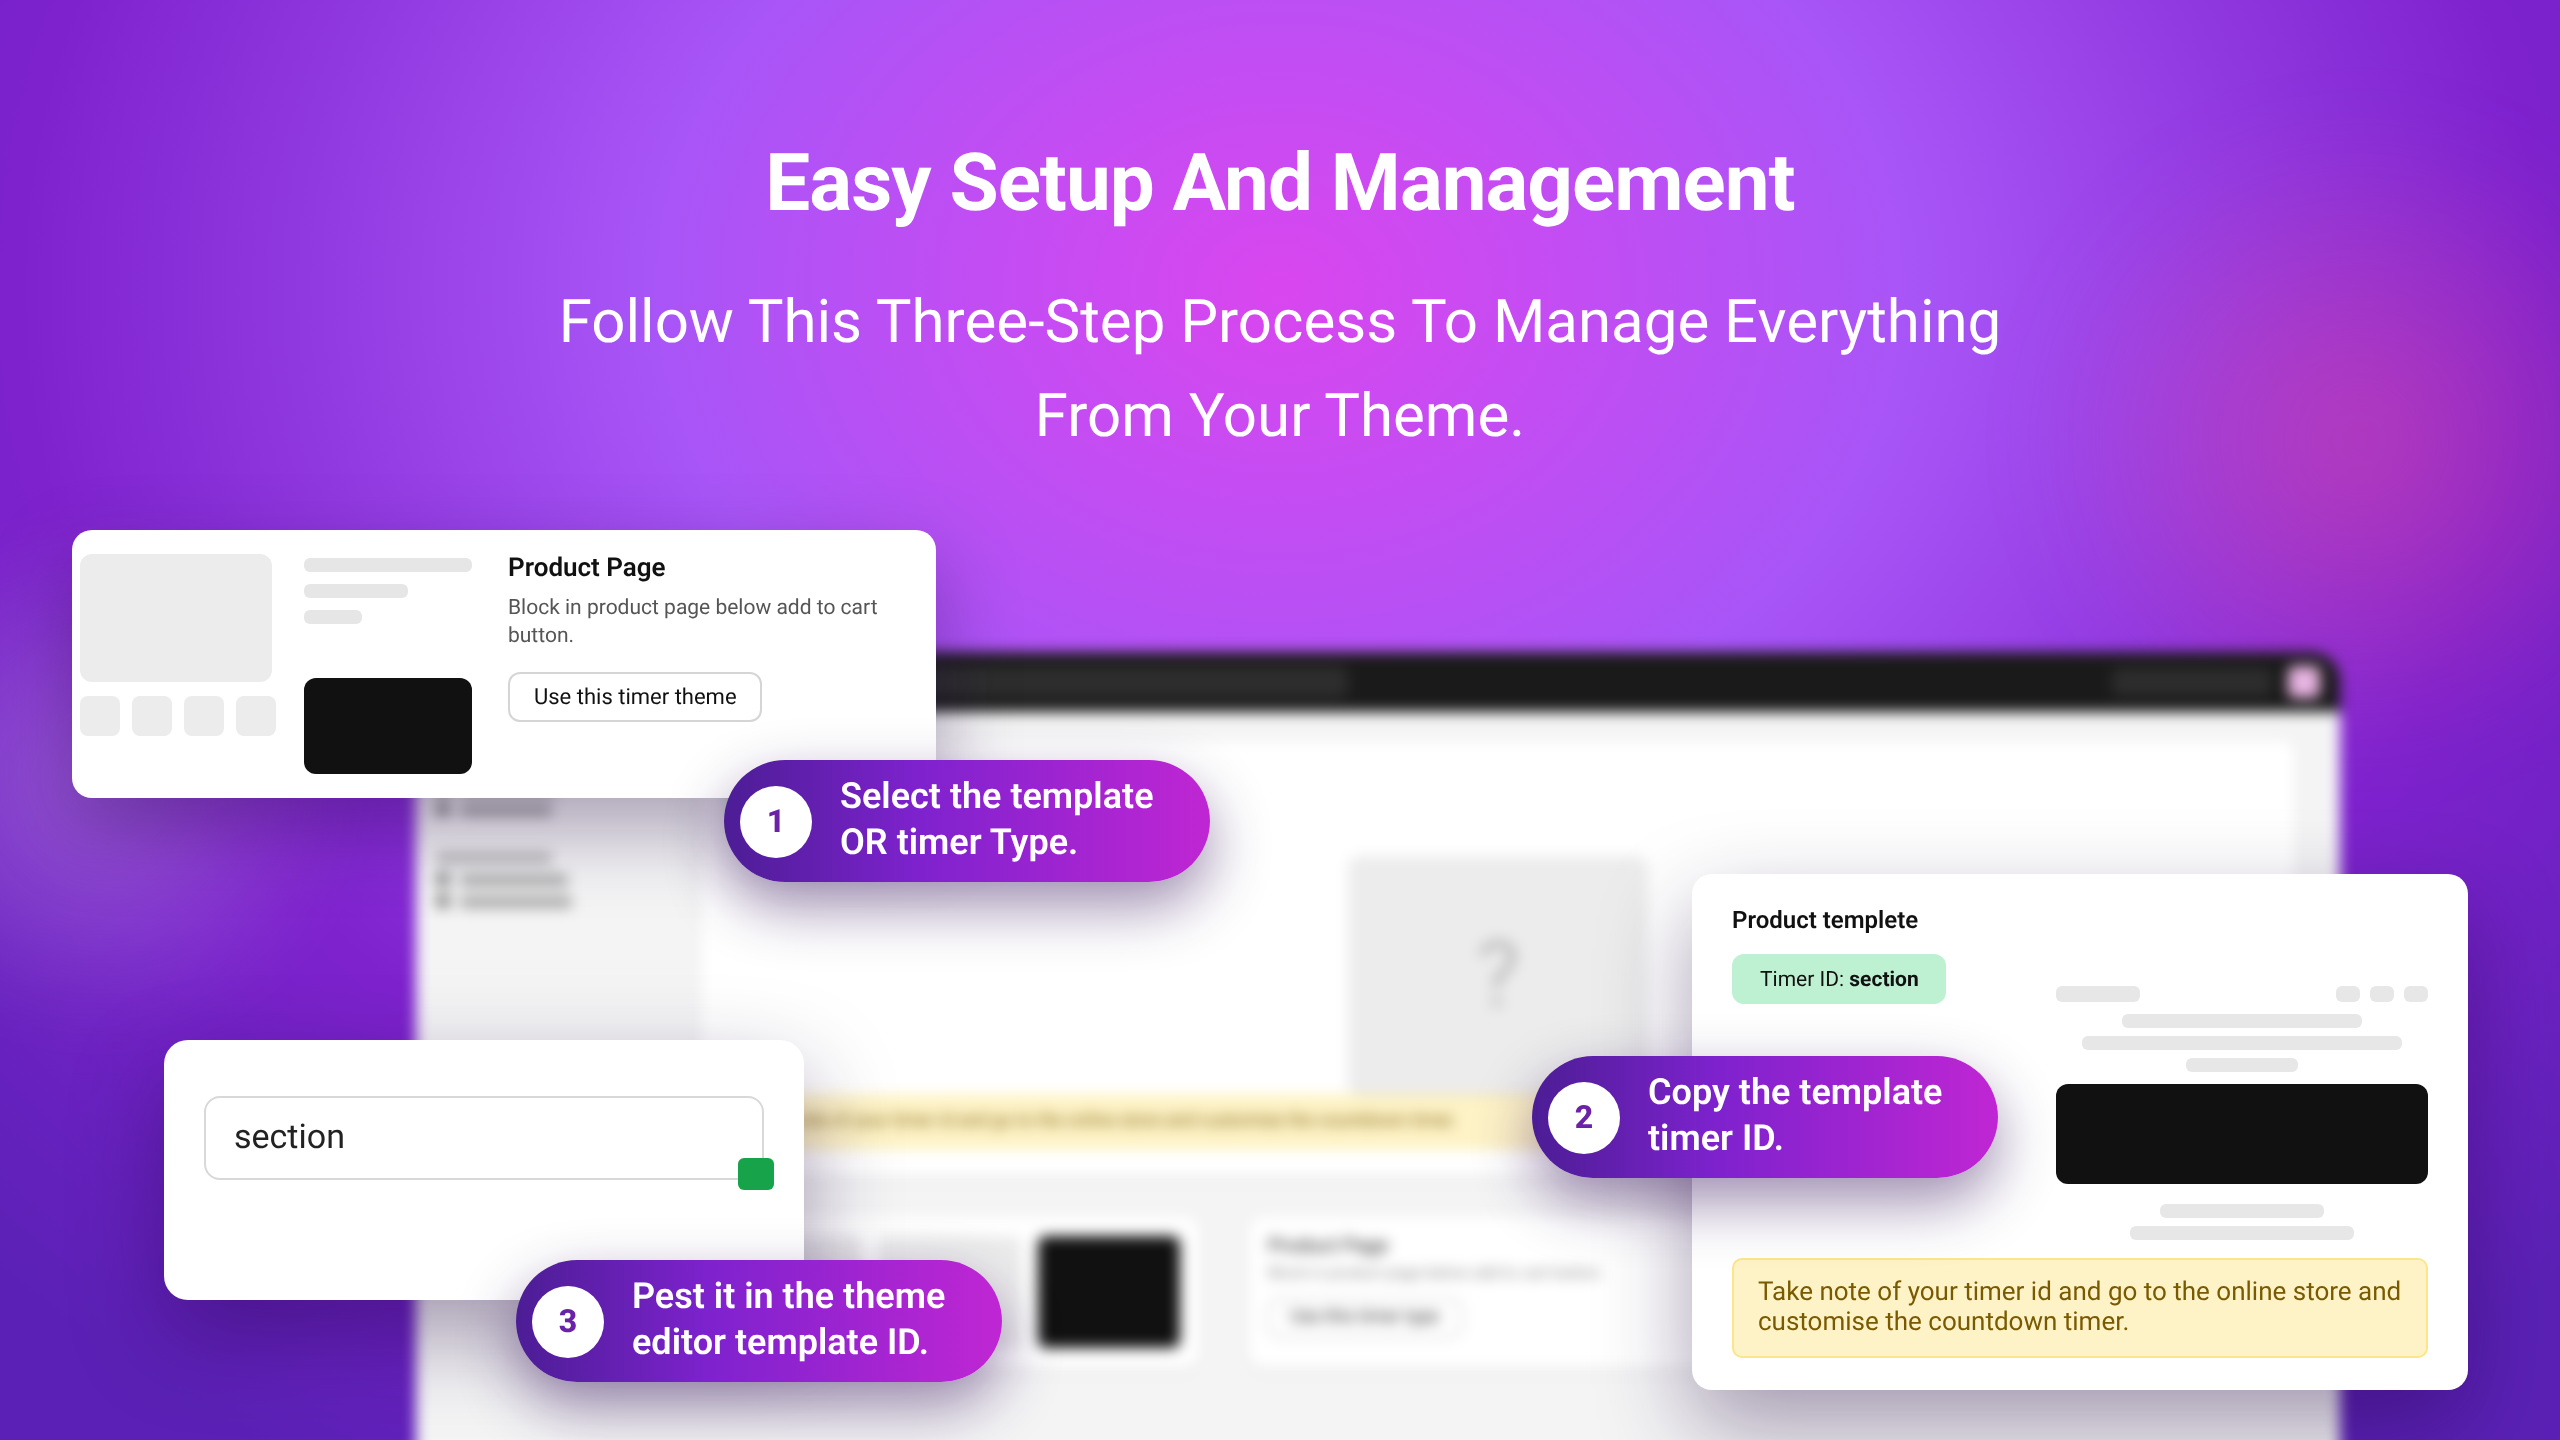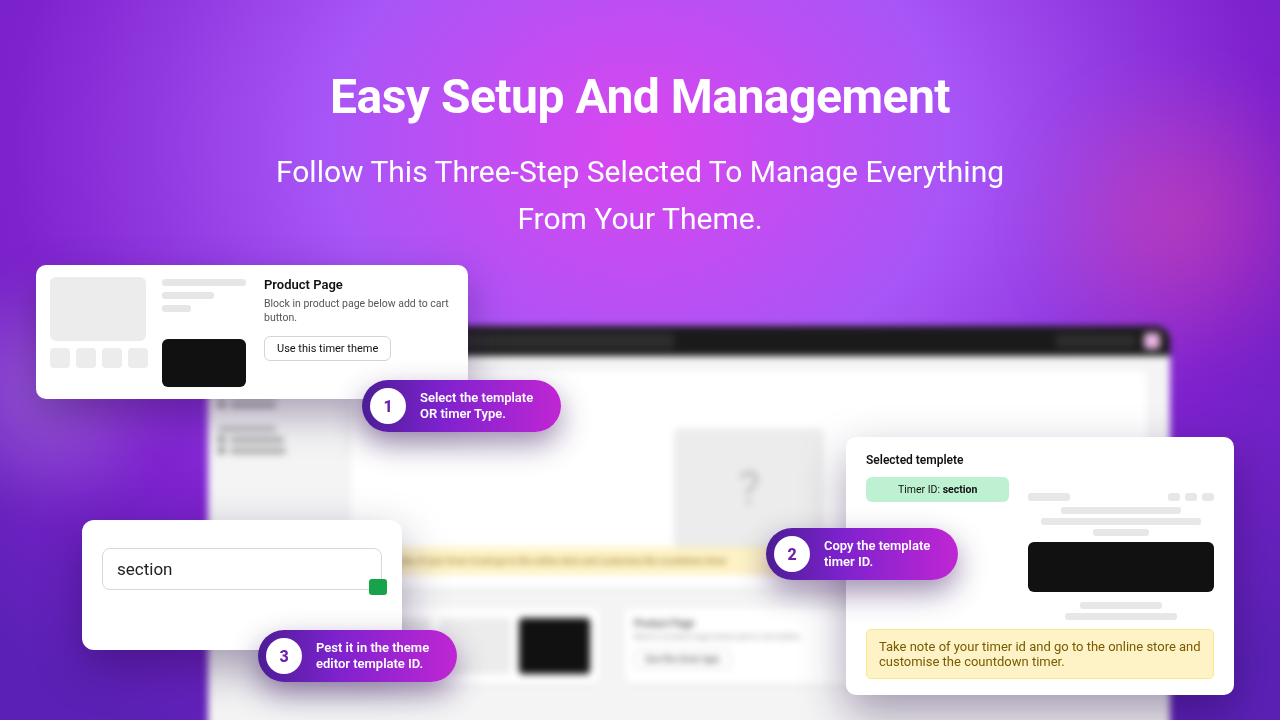--- a/index.html
+++ b/index.html
@@ -15,21 +15,21 @@
     filter: blur(18px);
   }
   body::after{
     content:"";
     position:absolute; right:-60px; top:60px; width:320px; height:320px;
     background: radial-gradient(circle, rgba(236,72,153,0.45) 0%, rgba(236,72,153,0) 70%);
     filter: blur(22px);
   }
 
   .hero { text-align: center; color: #fff; padding-top: 68px; position: relative; z-index: 5; }
-  .hero h1 { font-size: 48px; font-weight: 700; letter-spacing: -0.5px; }
+  .hero h1 { font-size: 40px; font-weight: 700; letter-spacing: -0.5px; }
   .hero p  { font-size: 30px; font-weight: 400; margin-top: 24px; line-height: 1.55; }
 
   
   .admin-window {
     position: absolute; left: 208px; top: 326px;
     width: 962px; height: 420px;
     background: #f4f4f5;
     border-radius: 14px 14px 0 0;
     filter: blur(3.5px);
     overflow: hidden;
@@ -59,21 +59,21 @@
   .ghost-txt{font-size:10px;color:#222;}
   .ghost-sub{font-size:8px;color:#888;margin-top:3px;}
   .ghost-btn{margin-top:8px;display:inline-block;border:1px solid #d0d0d0;border-radius:5px;padding:4px 10px;font-size:9px;color:#222;background:#fff;}
 
   
   .card1 {
     position:absolute; left:36px; top:265px;
     width:432px; height:134px;
     background:#fff; border-radius:10px;
     box-shadow:0 16px 40px rgba(30,0,60,.35);
-    display:flex; padding:12px 14px; gap:14px;
+    display:flex; padding:12px 4px; gap:14px;
     z-index:10;
   }
   .c1-left{display:flex;flex-direction:column;gap:7px;}
   .c1-big{width:96px;height:64px;background:#ececec;border-radius:6px;}
   .c1-row{display:flex;gap:6px;}
   .c1-sm{width:20px;height:20px;background:#ececec;border-radius:4px;}
   .c1-mid{width:84px;display:flex;flex-direction:column;gap:6px;padding-top:2px;}
   .c1-line{height:7px;background:#e6e6e6;border-radius:3px;}
   .c1-line.short{width:62%;}
   .c1-line.tiny{width:34%;}
@@ -90,33 +90,33 @@
     background:linear-gradient(90deg,#4c1d95 0%,#7e22ce 40%,#c026d3 100%);
     border-radius:999px;
     padding:8px 28px 8px 8px;
     box-shadow:0 12px 30px rgba(40,0,80,.45);
     z-index:15;
   }
   .pill .num{
     width:36px;height:36px;border-radius:50%;background:#fff;color:#6b21a8;font-weight:800;
     display:flex;align-items:center;justify-content:center;font-size:16px;flex-shrink:0;
   }
-  .pill .txt{color:#fff;font-size:13px;font-weight:600;line-height:1.25;white-space:pre-line;}
+  .pill .txt{color:#fff;font-size:18px;font-weight:600;line-height:1.25;white-space:pre-line;}
 
   
   .card2{
     position:absolute; right:46px; top:437px;
     width:388px; height:258px;
     background:#fff;border-radius:10px;
     box-shadow:0 18px 46px rgba(30,0,60,.38);
     padding:16px 20px 14px;
     z-index:10;
   }
   .c2-title{font-size:12px;font-weight:600;color:#111;}
-  .c2-badge{margin-top:10px;display:inline-block;background:#bdf1d2;border-radius:6px;padding:6px 32px;font-size:10.5px;color:#111;}
+  .c2-badge{margin-top:10px;display:inline-block;background:#bdf1d2;border-radius:6px;padding:6px 14px;font-size:10.5px;color:#111;}
   .c2-badge b{font-weight:700;}
   .c2-preview{position:absolute;right:20px;top:56px;width:186px;}
   .c2-prow{display:flex;justify-content:space-between;align-items:center;margin-bottom:6px;}
   .c2-bar{height:8px;background:#e7e7e7;border-radius:3px;}
   .c2-dots{display:flex;gap:5px;}
   .c2-dot{width:12px;height:8px;background:#e7e7e7;border-radius:3px;}
   .c2-center{height:7px;background:#e7e7e7;border-radius:3px;margin:4px auto;}
   .c2-dark{height:50px;background:#111;border-radius:6px;margin-top:6px;}
   .c2-yellow{
     position:absolute;left:20px;right:20px;bottom:16px;
@@ -144,21 +144,21 @@
   .c3-handle{
     position:absolute;right:-6px;bottom:-6px;width:18px;height:16px;background:#16a34a;border-radius:3px;
   }
 
 </style>
 </head>
 <body>
 
 <div class="hero">
   <h1>Easy Setup And Management</h1>
-  <p style="white-space:pre-line;">Follow This Three-Step Selected To Manage Everything
+  <p style="white-space:pre-line;">Follow This Three-Step Process To Manage Everything
 From Your Theme.</p>
 </div>
 
 <div class="admin-window">
   <div class="admin-topbar">
     <div class="admin-search"></div>
     <div class="spacer"></div>
     <div class="admin-chip"></div>
     <div class="admin-sq"></div>
   </div>
@@ -241,21 +241,21 @@
   </div>
 </div>
 
 <div class="pill" style="left:362px; top:380px;">
   <div class="num">1</div>
   <div class="txt">Select the template
 OR timer Type.</div>
 </div>
 
 <div class="card2">
-  <div class="c2-title">Selected templete</div>
+  <div class="c2-title">Product templete</div>
   <div class="c2-badge">
     <span>Timer ID: </span><b>section</b>
   </div>
   <div class="c2-preview">
     <div class="c2-prow">
       <div class="c2-bar" style="width:42px"></div>
       <div class="c2-dots">
           <div class="c2-dot"></div>
           <div class="c2-dot"></div>
           <div class="c2-dot"></div>

